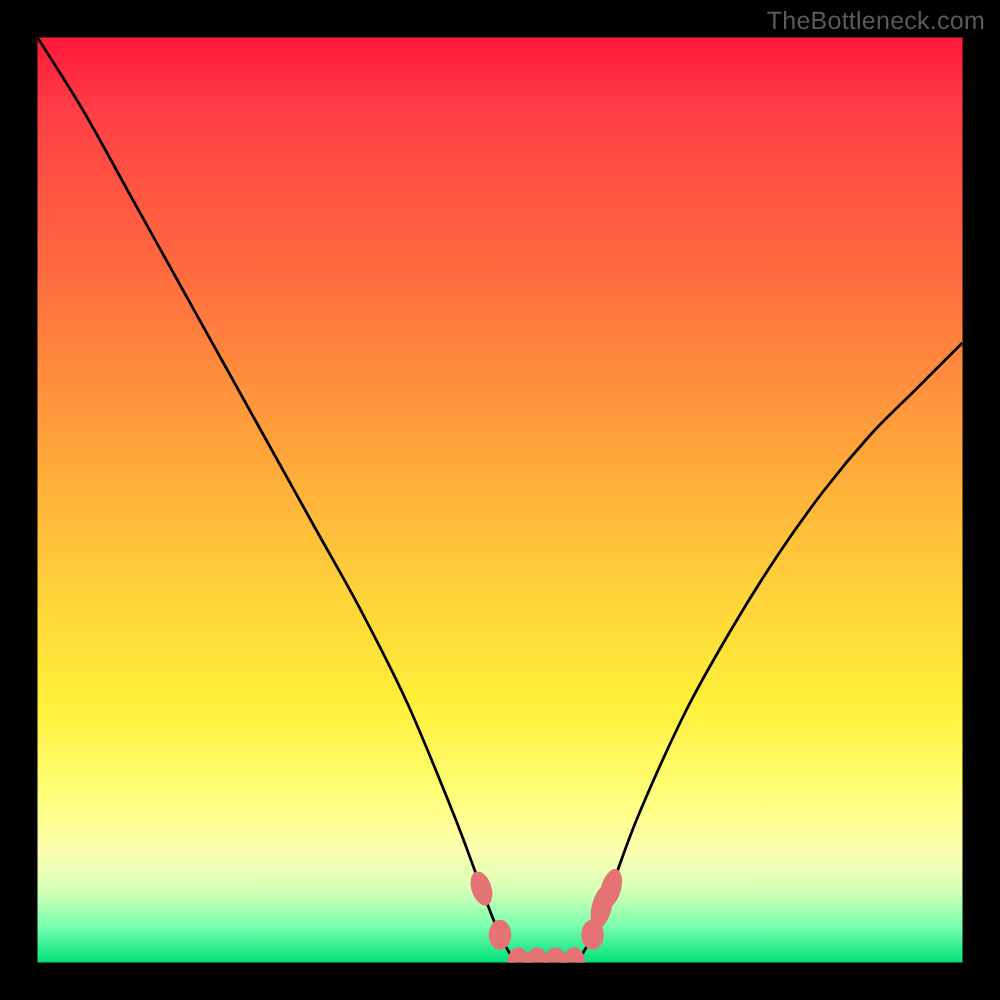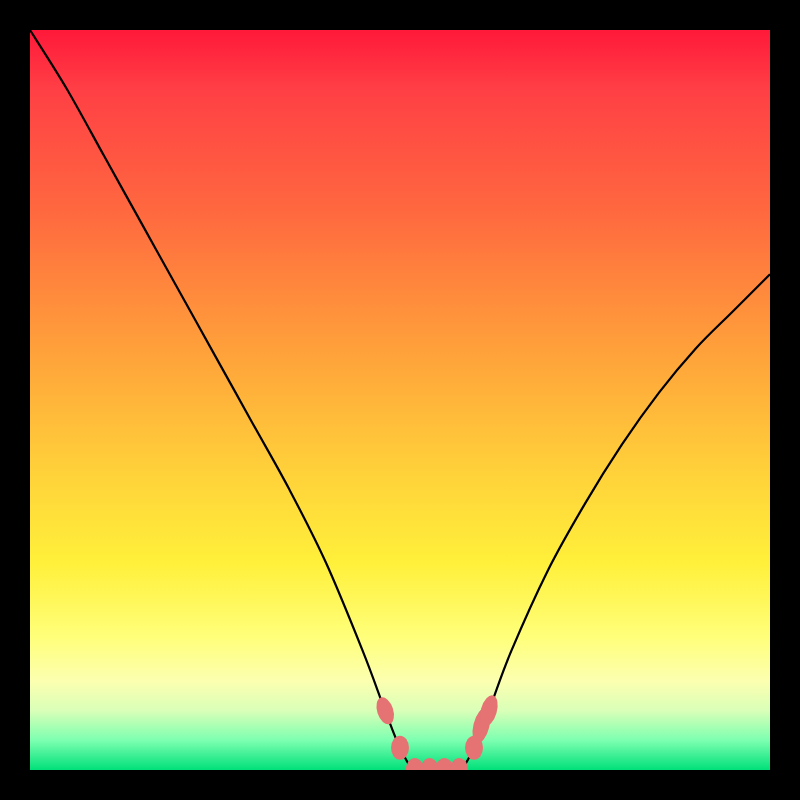--- a/index.html
+++ b/index.html
@@ -70,13 +70,14 @@
           <ellipse cx="384.8" cy="740.0" rx="9" ry="12" fill="#e57373" transform="rotate(0 384.8 740.0)"></ellipse>
           <ellipse cx="399.6" cy="740.0" rx="9" ry="12" fill="#e57373" transform="rotate(0 399.6 740.0)"></ellipse>
           <ellipse cx="414.4" cy="740.0" rx="9" ry="12" fill="#e57373" transform="rotate(0 414.4 740.0)"></ellipse>
           <ellipse cx="429.2" cy="740.0" rx="9" ry="12" fill="#e57373" transform="rotate(0 429.2 740.0)"></ellipse>
           <ellipse cx="444.0" cy="717.8" rx="9" ry="12" fill="#e57373" transform="rotate(0 444.0 717.8)"></ellipse>
           <ellipse cx="451.4" cy="695.6" rx="8" ry="18" fill="#e57373" transform="rotate(14 451.4 695.6)"></ellipse>
           <ellipse cx="458.8" cy="680.8" rx="8" ry="16" fill="#e57373" transform="rotate(16 458.8 680.8)"></ellipse>
         </g>
     </svg>
   </div>
+  <div class="watermark">TheBottleneck.com</div>
 </div>
 
 </body></html>

